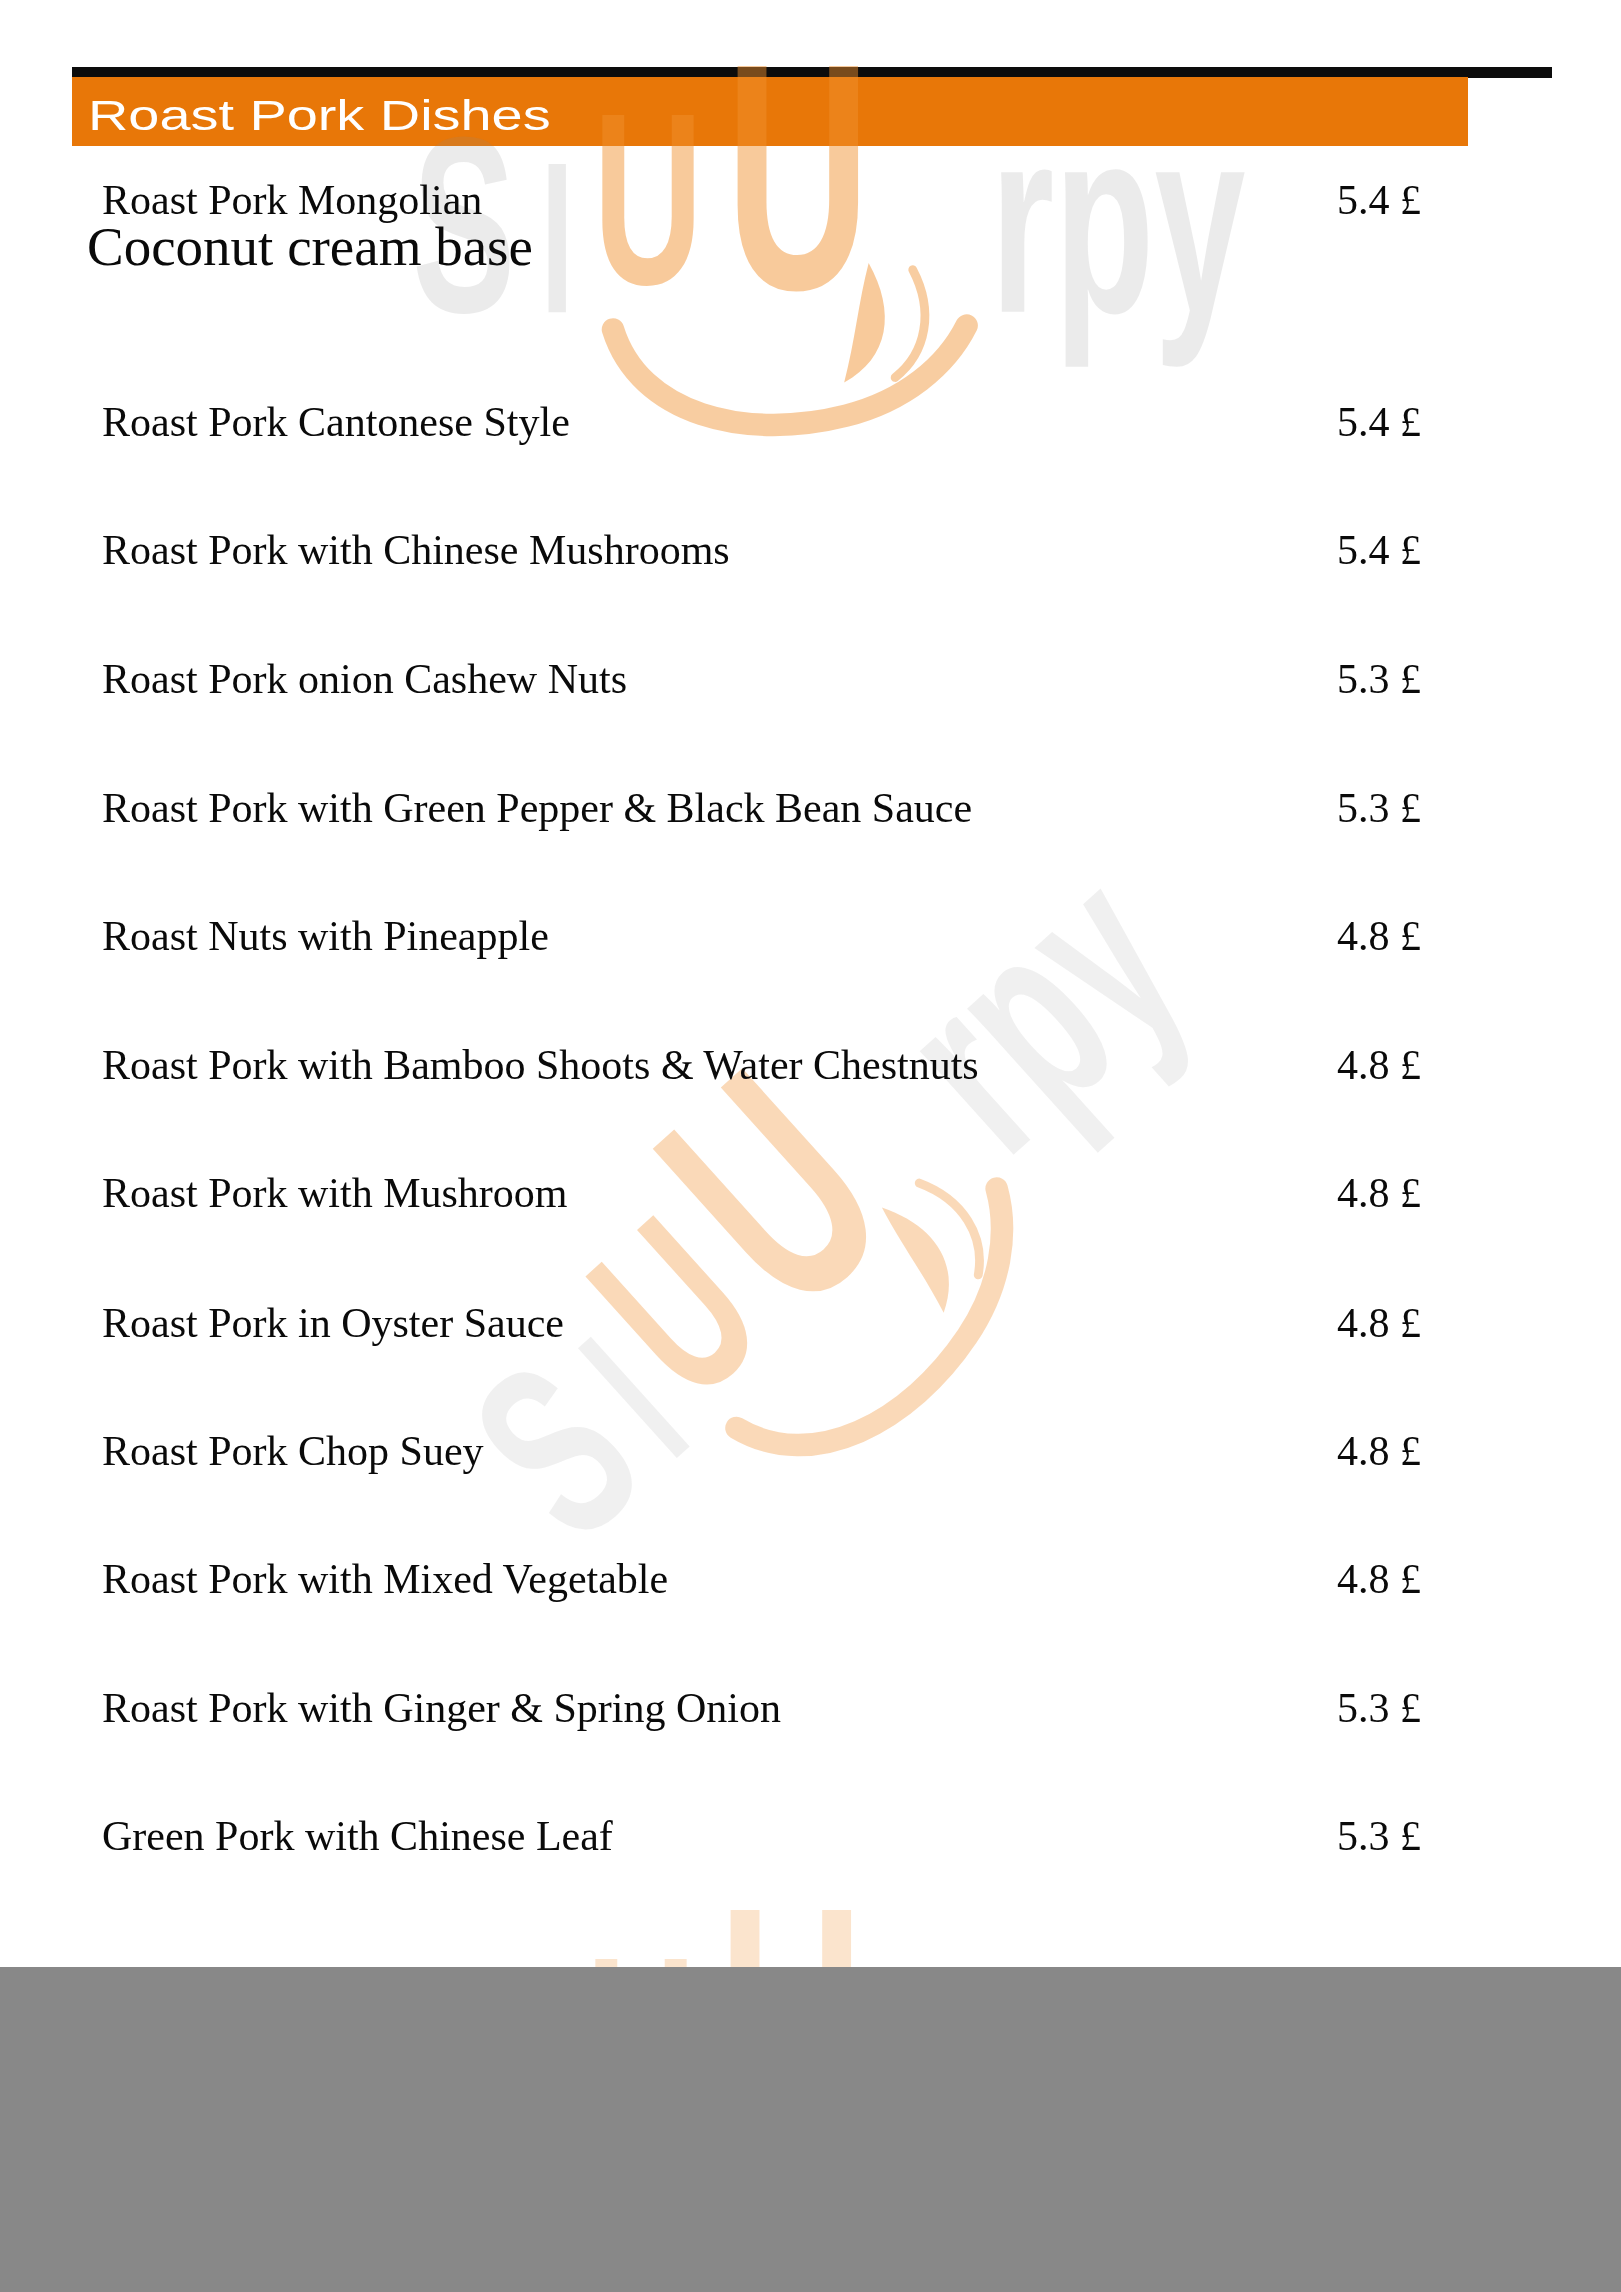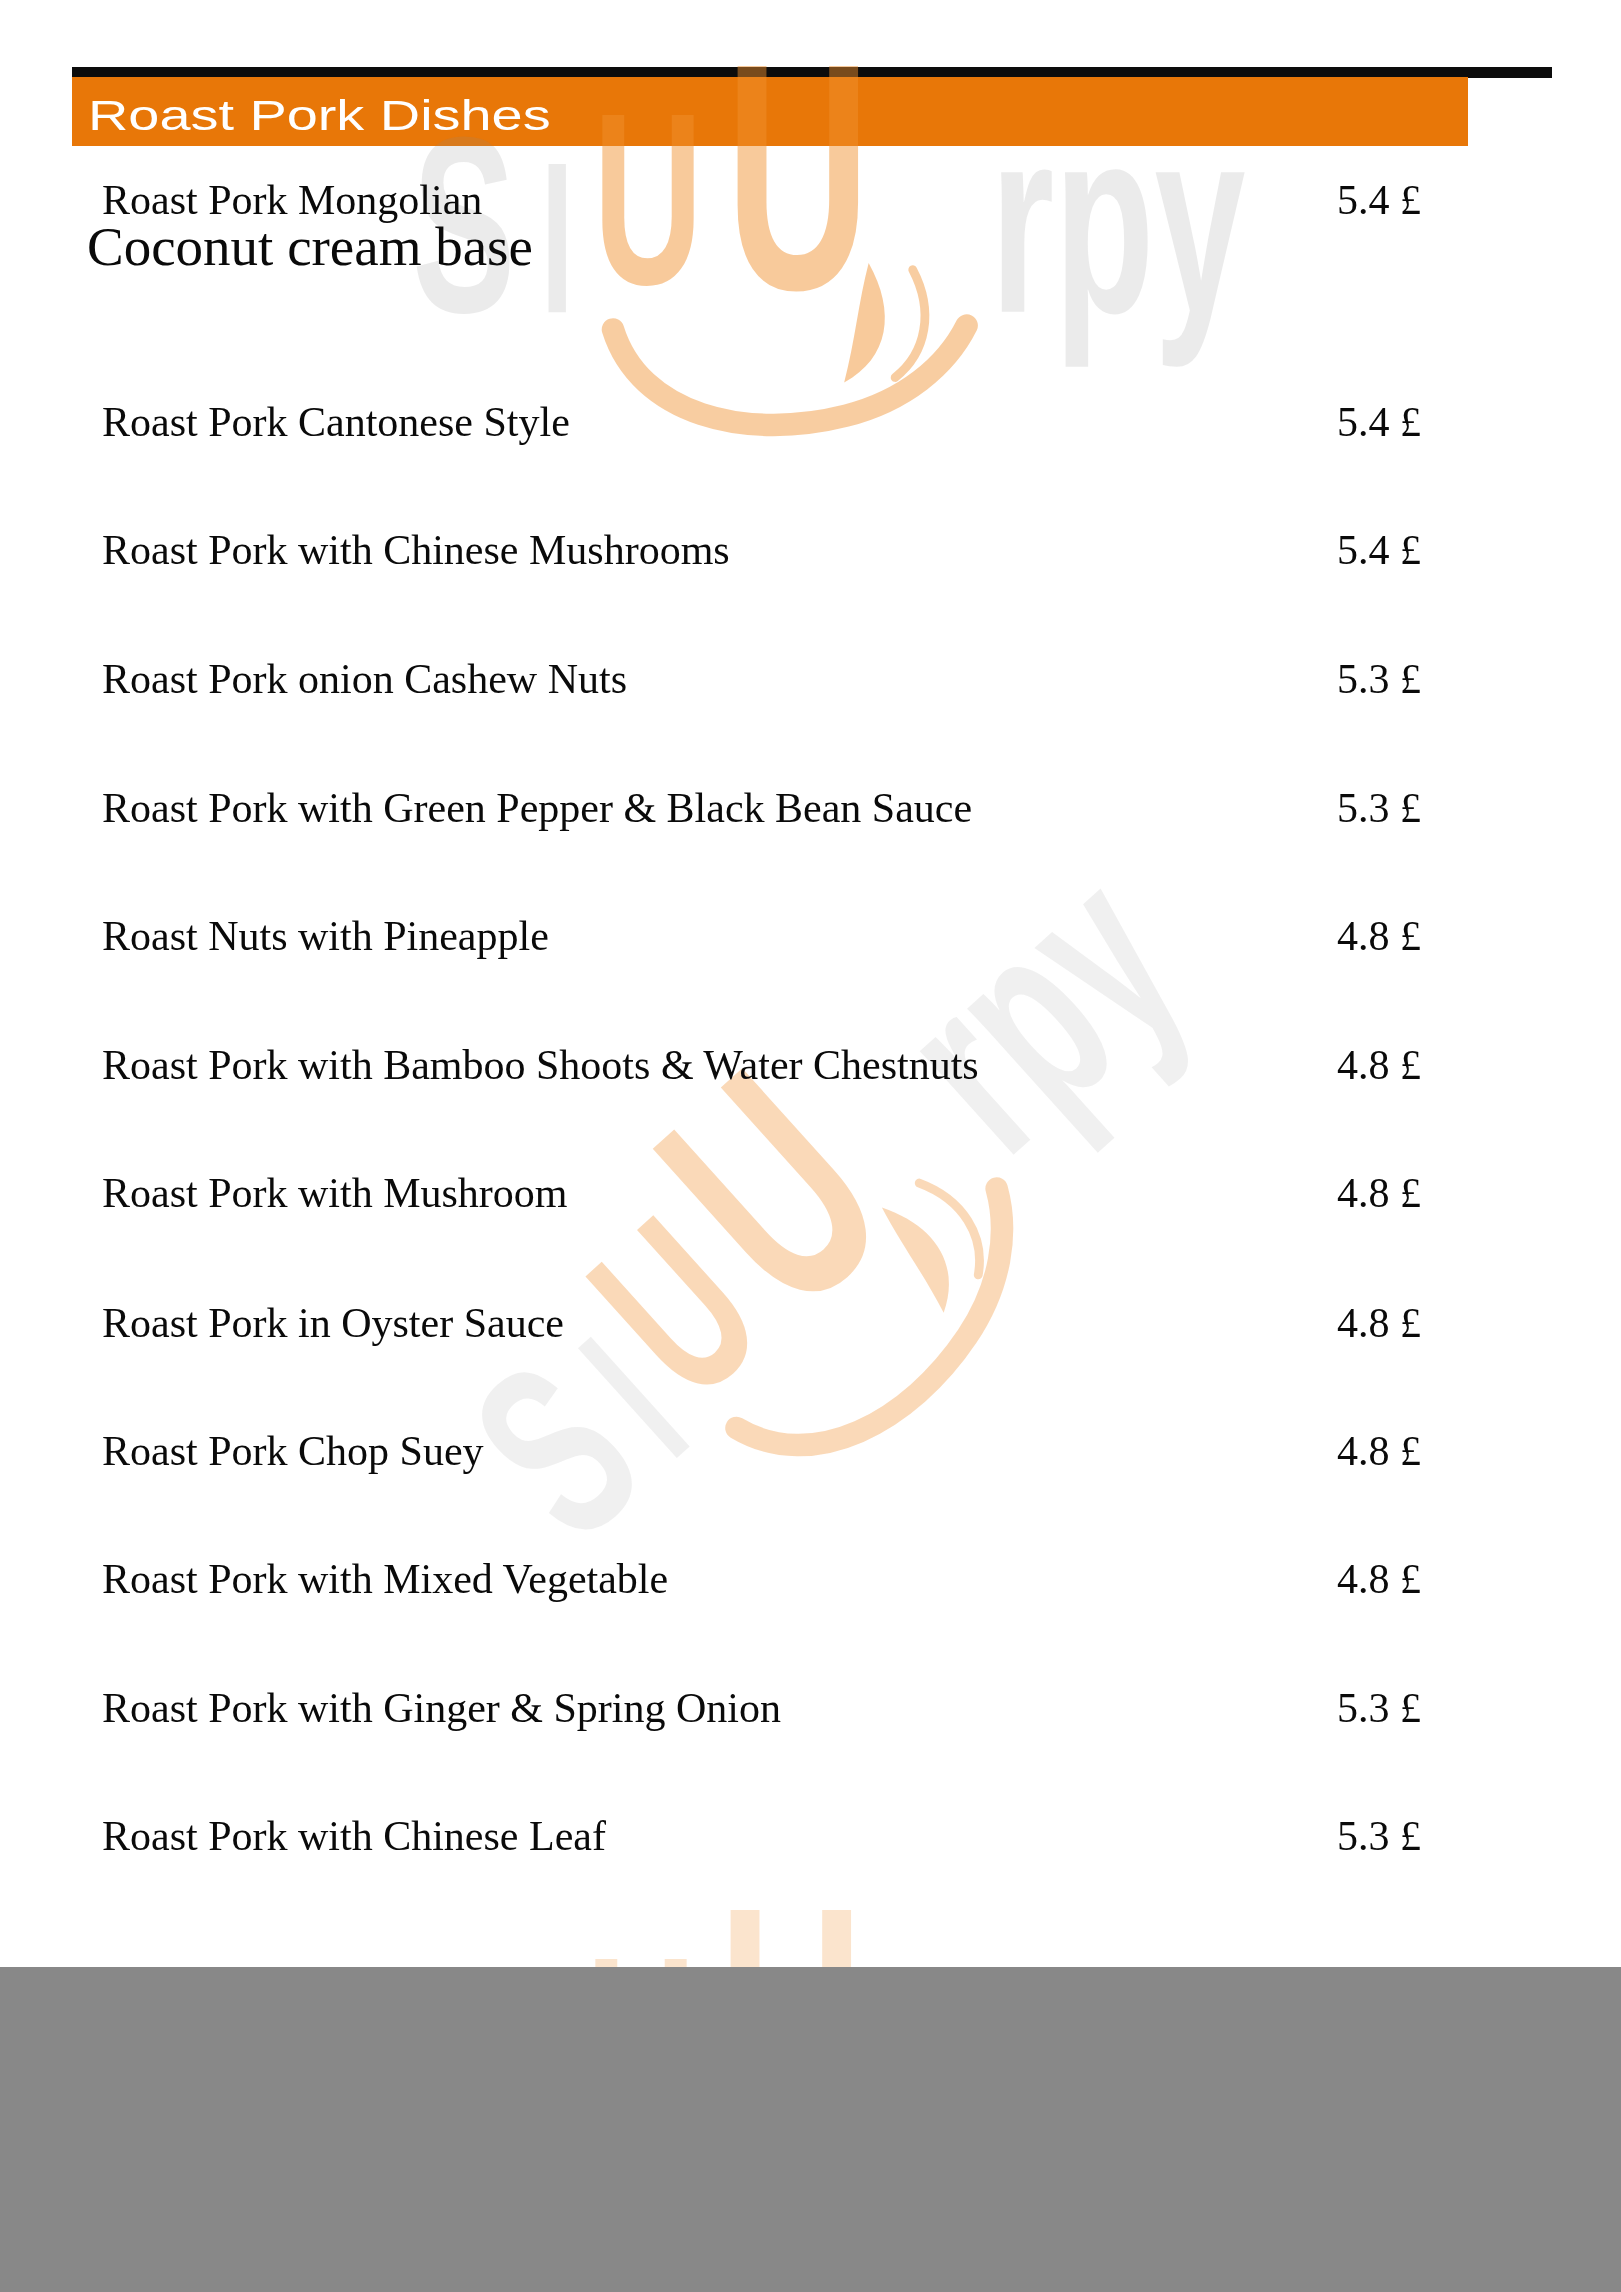--- a/index.html
+++ b/index.html
@@ -145,21 +145,21 @@
     <span class="iname">Roast Pork with Mixed Vegetable</span>
     <span class="iprice">4.8 £</span>
   </div>
 
   <div class="row" style="top:1687px">
     <span class="iname">Roast Pork with Ginger &amp; Spring Onion</span>
     <span class="iprice">5.3 £</span>
   </div>
 
   <div class="row" style="top:1815px">
-    <span class="iname">Roast Pork with Chinese Leaf</span>
+    <span class="iname">Green Pork with Chinese Leaf</span>
     <span class="iprice">5.3 £</span>
   </div>
 
   <div class="footer-rule-light"></div>
   <div class="footer-rule" style="background-color: rgb(34, 34, 34);"></div>
 
 </div>
 
 
 </body></html>

